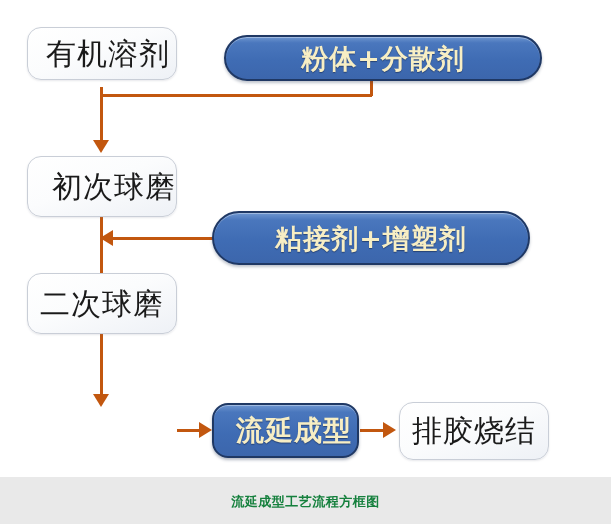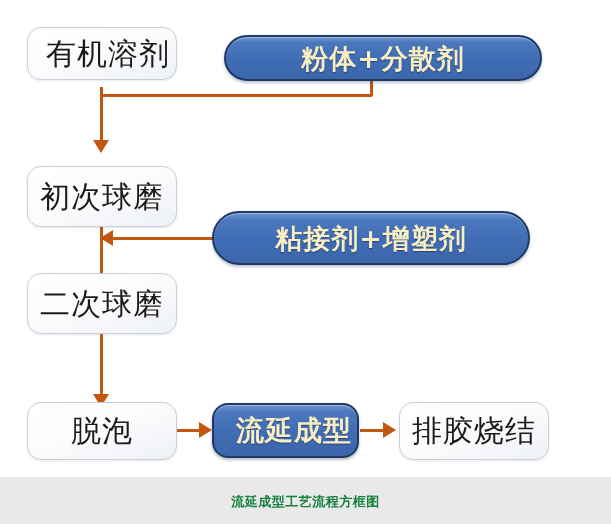--- a/index.html
+++ b/index.html
@@ -148,35 +148,32 @@
   <div class="arrow right" style="left:383px; top:422px;"></div>
 
   <div class="node light" style="left:27px; top:27px; width:150px; height:53px;padding-left:12px;">
     <span>有机溶剂</span>
   </div>
 
   <div class="node blue-pill" style="left:224px; top:24px; width:318px; height:46px;margin-top:11px;">
     <span>粉体+分散剂</span>
   </div>
 
-  <div class="node light" style="left:27px; top:166px; width:150px; height:61px;">
+  <div class="node light" style="left:27px; top:156px; width:150px; height:61px;justify-content:flex-end;">
     <span>初次球磨</span>
   </div>
 
   <div class="node blue-pill" style="left:212px; top:211px; width:318px; height:54px;">
     <span>粘接剂+增塑剂</span>
   </div>
 
   <div class="node light" style="left:27px; top:273px; width:150px; height:61px;">
     <span>二次球磨</span>
   </div>
 
-  <div class="node light" style="left:27px; top:402px; width:150px; height:58px;">
-    <span>脱泡</span>
-  </div>
 
   <div class="node blue-rect" style="left:212px; top:403px; width:147px; height:55px;">
     <span>流延成型</span>
   </div>
 
   <div class="node light" style="left:399px; top:402px; width:150px; height:58px;">
     <span>排胶烧结</span>
   </div>
 
   <div id="caption-band">

